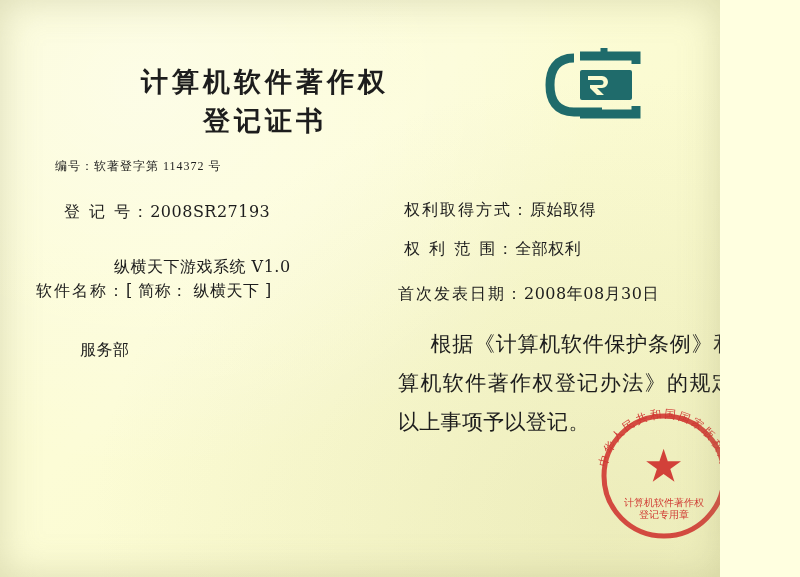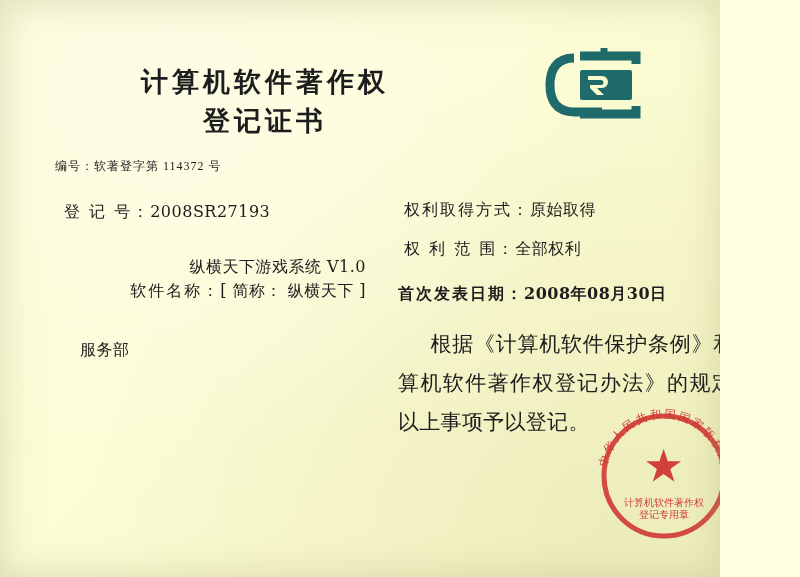--- a/index.html
+++ b/index.html
@@ -84,30 +84,30 @@
     letter-spacing: 0.5px;
   }
   .label {
     letter-spacing: 2px;
   }
   .value {
     letter-spacing: 0.5px;
   }
 
   .f-regno      { left: 36px;  top: 200px; margin-left: 28px; }
-  .f-softname   { left: 36px;  top: 255px; width: 330px; text-align: right; }
+  .f-softname   { left: 36px;  top: 255px; width: 330px; }
   .f-softname .sw-name-row { margin-left: 78px; }
   .f-softname .sw-label-row { margin-top: -1px; }
   .f-author     { left: 36px;  top: 338px; width: 340px; }
   .f-author .author-indent { margin-left: 44px; }
 
   
   .f-right1 { left: 404px; top: 198px; }
   .f-right2 { left: 404px; top: 237px; }
-  .f-right3 { left: 398px; top: 282px; font-weight: bold; }
+  .f-right3 { left: 398px; top: 282px; }
 
   .paragraph {
     position: absolute;
     left: 398px;
     top: 325px;
     width: 380px;
     font-size: 21px;
     line-height: 1.85;
     color: #1d1d1d;
     text-align: justify;

